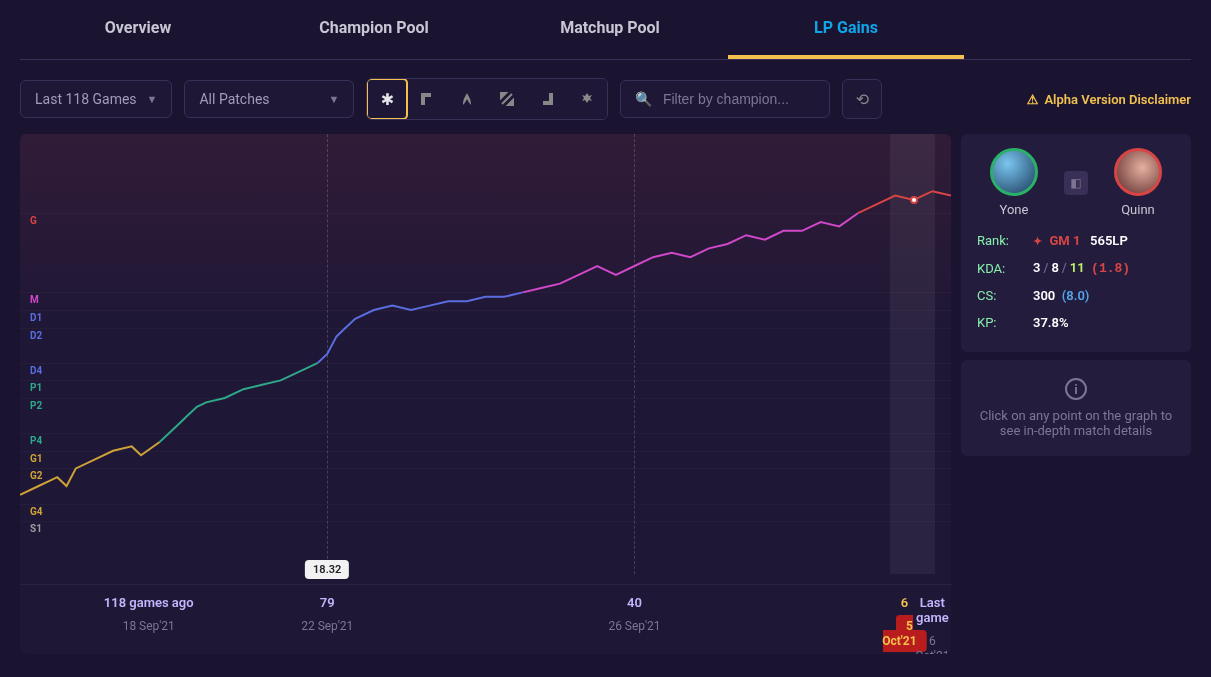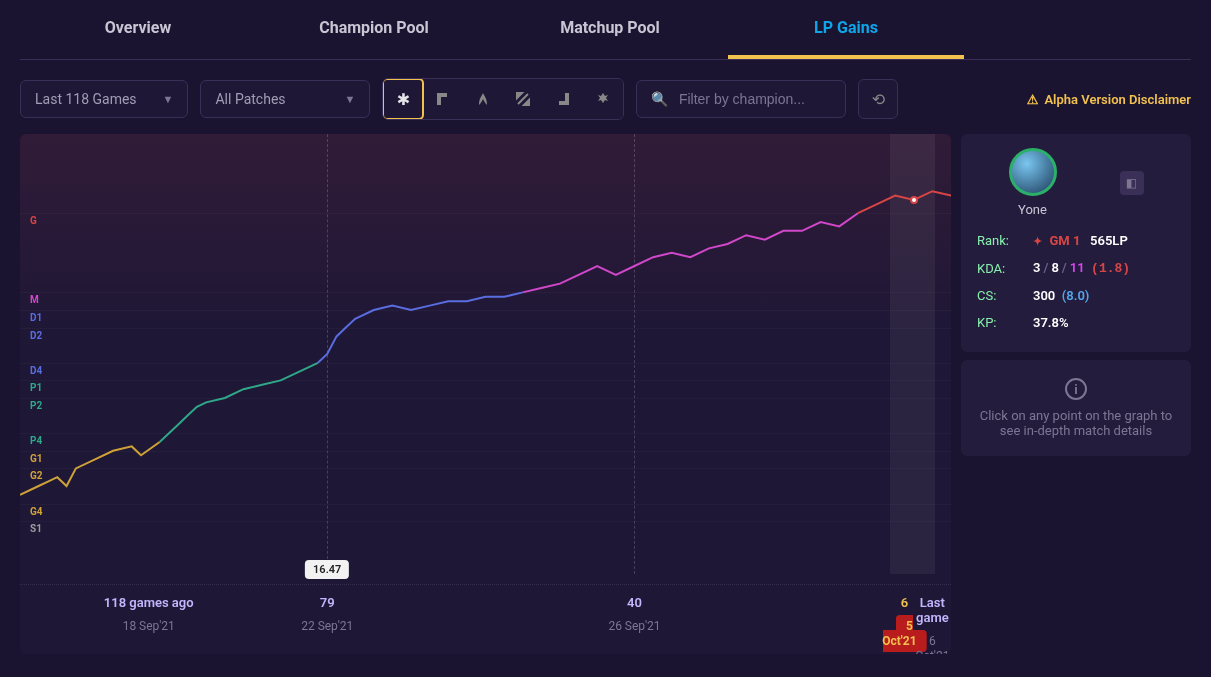--- a/index.html
+++ b/index.html
@@ -32,21 +32,21 @@
   }
   .toolbar {
     display: flex;
     align-items: center;
     padding: 18px 20px 14px;
     gap: 12px;
   }
   .dropdown {
     display: flex;
     align-items: center;
-    gap: 26px;
+    gap: 10px;
     border: 1px solid #3a2f57;
     border-radius: 6px;
     padding: 10px 14px;
     color: #a39cb5;
     font-size: 14px;
     cursor: pointer;
     background: #1e1736;
   }
   .dropdown.wide { width: 170px; justify-content: space-between; }
   .chev { font-size: 11px; color: #7d7693; }
@@ -293,21 +293,21 @@
     display: flex;
     font-size: 13px;
     padding: 6px 0;
     align-items: center;
   }
   .stat-row .label { color: #86efac; width: 56px; }
   .stat-row .value { color: #fff; font-weight: 600; }
   .rank-val .tier { color: #d84545; font-weight: 700; }
   .kda-k { color: #fff; }
   .kda-d { color: #fff; }
-  .kda-a { color: #d946ef; }
+  .kda-a { color: #bef264; }
   .kda-ratio { color: #d84545; font-family: Liberation Mono, monospace; }
   .cs-pm { color: #52a5e8; }
   .rank-icon { color: #d84545; margin-right: 4px; font-size: 11px; }
   .sep { color: #6a628a; padding: 0 3px; }
   .info-card {
     background: #241c3d;
     border-radius: 6px;
     padding: 18px 16px;
     text-align: center;
     color: #7d7693;
@@ -415,39 +415,43 @@
       <div class="vline" style="left:66%"></div>
       <div class="selected-line" style="left:93.5%"></div>
       <svg class="line-chart" viewBox="0 0 100 100" preserveAspectRatio="none" id="chart-svg">
           <polyline points="0,82 2,80 3,79 4,78 5,80 6,76 8,74 10,72 12,71 13,73 15,70" fill="none" stroke="#cfa238" stroke-width="0.6" vector-effect="non-scaling-stroke" style="stroke-width: 2px;"></polyline>
           <polyline points="15,70 16,68 17,66 18,64 19,62 20,61 22,60 24,58 26,57 28,56 30,54 32,52" fill="none" stroke="#2fa789" stroke-width="0.6" vector-effect="non-scaling-stroke" style="stroke-width: 2px;"></polyline>
           <polyline points="32,52 33,50 34,46 35,44 36,42 38,40 40,39 42,40 44,39 46,38 48,38 50,37 52,37 54,36" fill="none" stroke="#5a6de0" stroke-width="0.6" vector-effect="non-scaling-stroke" style="stroke-width: 2px;"></polyline>
           <polyline points="54,36 56,35 58,34 60,32 62,30 64,32 66,30 68,28 70,27 72,28 74,26 76,25 78,23 80,24 82,22 84,22 86,20 88,21 90,18" fill="none" stroke="#d048c9" stroke-width="0.6" vector-effect="non-scaling-stroke" style="stroke-width: 2px;"></polyline>
           <polyline points="90,18 92,16 94,14 96,15 98,13 100,14" fill="none" stroke="#d84545" stroke-width="0.6" vector-effect="non-scaling-stroke" style="stroke-width: 2px;"></polyline>
         </svg>
       <div class="marker-dot" id="marker" style="left: 96%; top: 66px;"></div>
-      <div class="patch-tag" id="patch-tag" style="left: 33%;">16.47</div>
+      <div class="patch-tag" id="patch-tag" style="left: 33%;">18.32</div>
       <div class="x-axis" id="x-axis">
           <div class="x-tick" style="left: 9%; transform: none;"><span class="game-num">118 games ago</span><span class="date">18 Sep'21</span></div>
           <div class="x-tick" style="left: 33%;"><span class="game-num">79</span><span class="date">22 Sep'21</span></div>
           <div class="x-tick" style="left: 66%;"><span class="game-num">40</span><span class="date">26 Sep'21</span></div>
           <div class="x-tick selected" style="left: 95%;"><span class="game-num">6</span><span class="date">5 Oct'21</span></div>
           <div class="x-tick" style="left: 98%;"><span class="game-num">Last game</span><span class="date">6 Oct'21</span></div>
         </div>
     </div>
   </div>
 
   <div class="side-panel">
     <div class="match-card">
       <div class="vs-row">
         <div class="champ ally">
           <div class="champ-portrait"></div>
           <span class="champ-name">Yone</span>
         </div>
         <div class="vs-icon">◧</div>
+        <div class="champ enemy">
+          <div class="champ-portrait"></div>
+          <span class="champ-name">Quinn</span>
+        </div>
       </div>
       <div class="stat-row">
         <span class="label">Rank:</span>
         <span class="value rank-val">
           <span class="rank-icon">✦</span>
           <span class="tier">GM 1</span>
           &nbsp;&nbsp;<span>565LP</span>
         </span>
       </div>
       <div class="stat-row">

